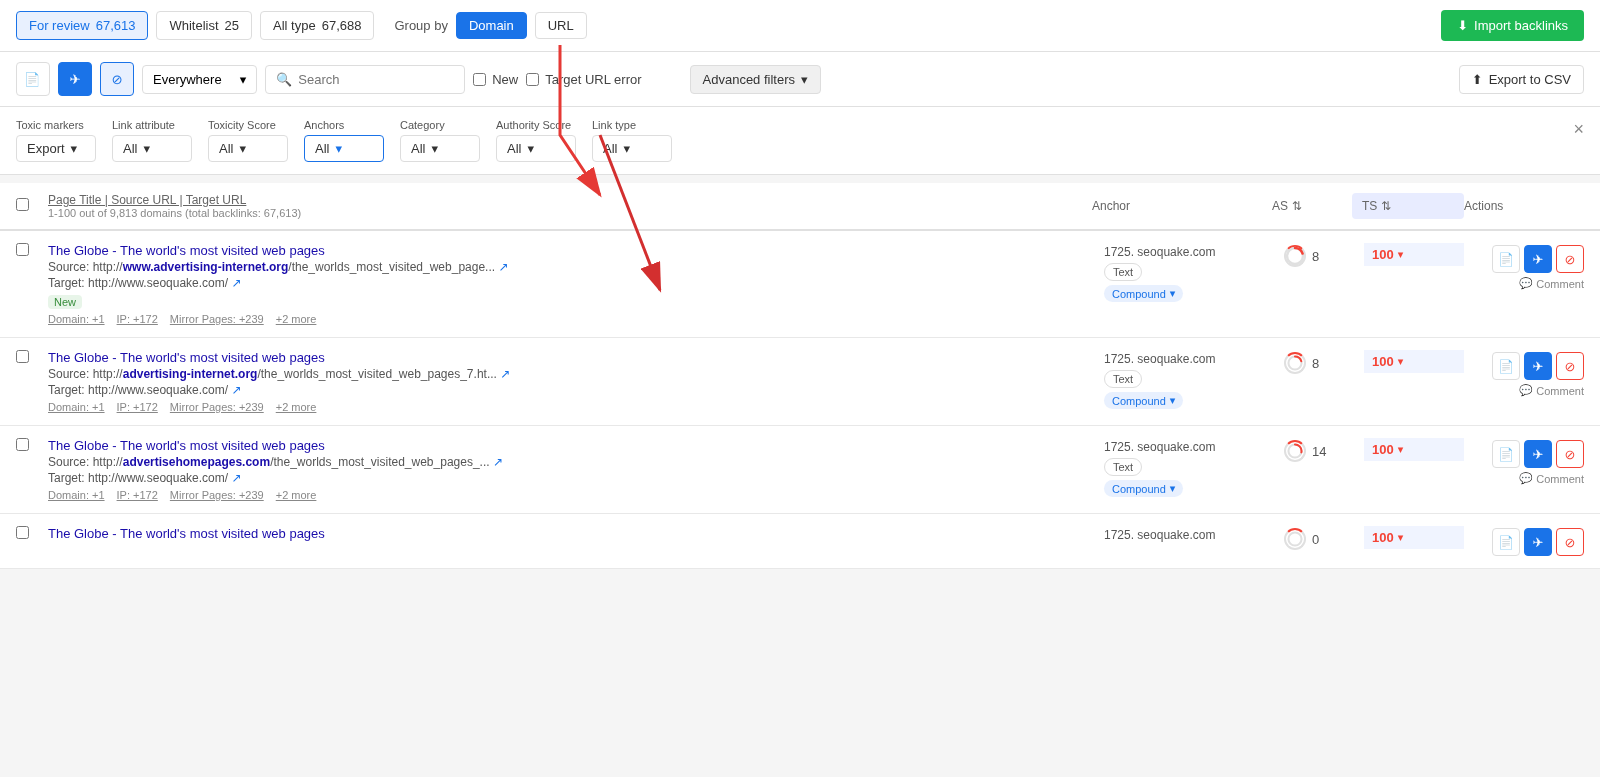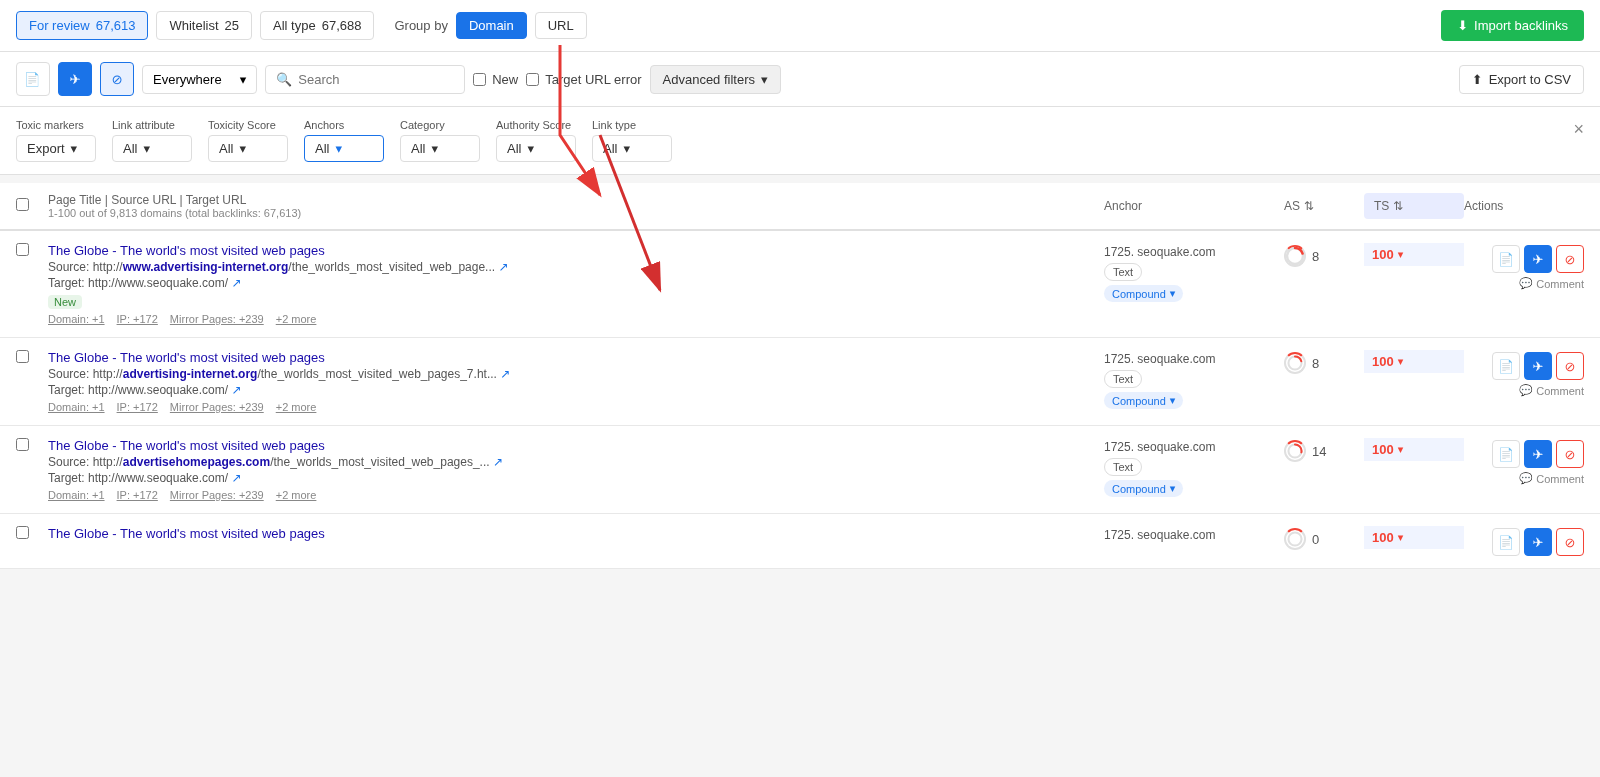--- a/index.html
+++ b/index.html
@@ -48,21 +48,21 @@
     .search-wrap {
       display: flex; align-items: center; gap: 6px;
       border: 1px solid #ddd; border-radius: 4px; padding: 6px 10px;
       background: #fff; flex: 0 0 200px;
     }
     .search-wrap input { border: none; outline: none; font-size: 13px; width: 140px; }
     .checkbox-label { display: flex; align-items: center; gap: 6px; font-size: 13px; color: #444; cursor: pointer; }
     .advanced-filters-btn {
       display: inline-flex; align-items: flex-start; gap: 6px;
       padding: 6px 12px; border-radius: 4px; border: 1px solid #ddd;
-      background: #f0f0f0; font-size: 13px; cursor: pointer; color: #333;
+      background: #f0f0f0; font-size: 13px; cursor: pointer; color: #333; margin-left: 40px;
     }
     .spacer { flex: 1; }
     .export-btn {
       display: inline-flex; align-items: center; gap: 6px;
       padding: 6px 12px; border-radius: 4px; border: 1px solid #ddd;
       background: #fff; font-size: 13px; cursor: pointer; color: #333;
     }
 
     .advanced-panel {
       background: #fff; padding: 12px 16px; border-bottom: 1px solid #e0e0e0;
@@ -81,25 +81,25 @@
       background: none; border: none; font-size: 18px; cursor: pointer; color: #888;
     }
 
     .table-header {
       background: #fff; padding: 10px 16px;
       display: flex; align-items: center; border-bottom: 2px solid #e0e0e0;
       margin-top: 8px;
     }
     .check-col { width: 32px; }
     .title-col { flex: 1; }
-    .title-main { font-size: 13px; font-weight: 500; color: #333; }
+    .title-main { font-size: 13px; font-weight: 500; color: #333; text-decoration: underline; }
     .title-sub { font-size: 11px; color: #888; }
     .anchor-col { width: 180px; }
     .as-col { width: 80px; display: flex; align-items: center; gap: 4px; }
-    .ts-col { width: 100px; display: flex; align-items: center; gap: 4px; background: #f0f4ff; padding: 4px 8px; border-radius: 4px; }
+    .ts-col { width: 112px; display: flex; align-items: center; gap: 4px; background: #f0f4ff; padding: 4px 8px; border-radius: 4px; }
     .actions-col { width: 120px; text-align: right; }
     .col-header { font-size: 12px; color: #666; font-weight: 500; display: flex; align-items: center; gap: 4px; }
 
     .table-row {
       background: #fff; padding: 12px 16px;
       display: flex; align-items: flex-start;
       border-bottom: 1px solid #e8e8e8;
     }
     .row-title { font-size: 13px; font-weight: 500; color: #1a0dab; margin-bottom: 2px; }
     .row-source { font-size: 12px; color: #555; margin-bottom: 2px; }

